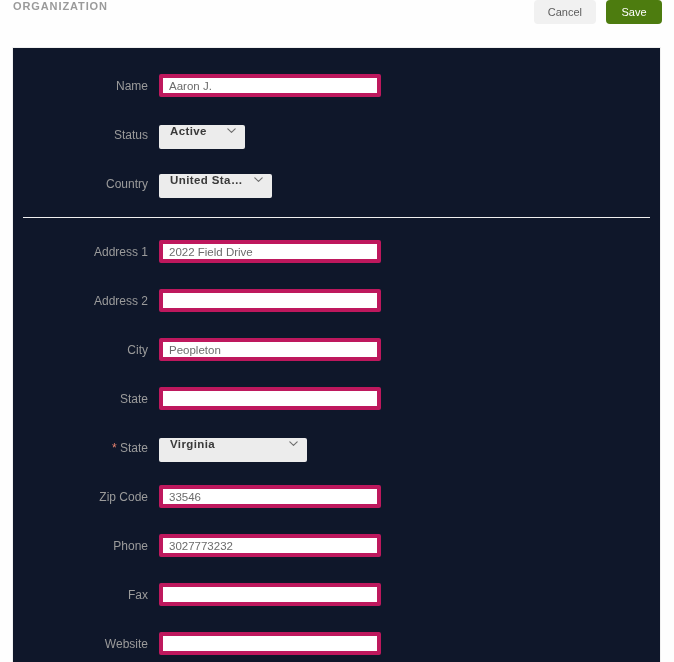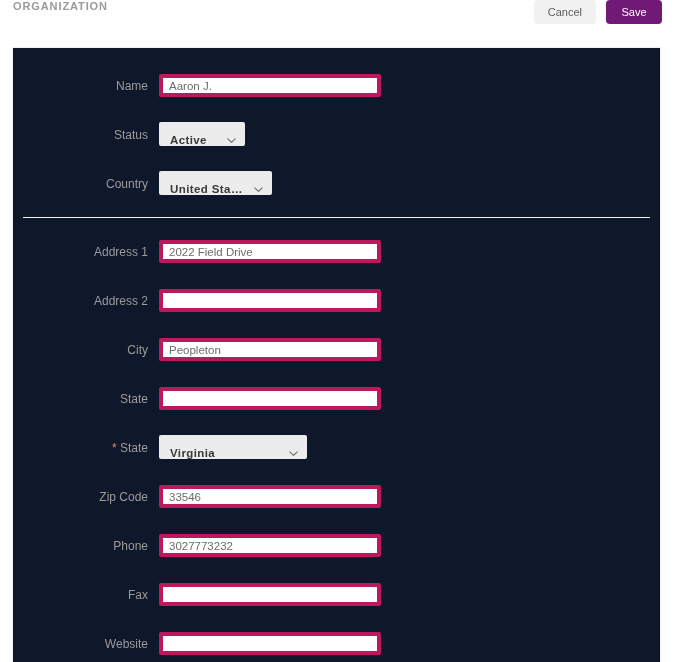--- a/index.html
+++ b/index.html
@@ -56,21 +56,21 @@
     display: inline-flex;
     align-items: center;
     justify-content: center;
     white-space: nowrap;
   }
   .btn-cancel {
     background: #F1F1F1;
     color: #5D5D5D;
   }
   .btn-save {
-    background: #701a75;
+    background: #4d7c0f;
     color: #FFFFFF;
     min-width: 56px;
   }
 
   
   .card {
     position: absolute;
     left: 12px;
     top: 47px;
     width: 649px;
@@ -115,21 +115,21 @@
     font-family: "Liberation Sans", sans-serif;
     font-size: 11.5px;
     color: #6B6B6B;
     padding: 0 6px;
     outline: none;
   }
   .text-input::placeholder { color: #C3C3C3; }
 
   .dropdown {
     display: inline-flex;
-    align-items: flex-end;
+    align-items: flex-start;
     justify-content: space-between;
     height: 24px;
     background: #ECECEC;
     border: none;
     border-radius: 2px;
     padding: 0 8px 0 11px;
     font-family: "Liberation Sans", sans-serif;
     font-size: 11.5px;
     font-weight: bold;
     letter-spacing: 0.4px;

